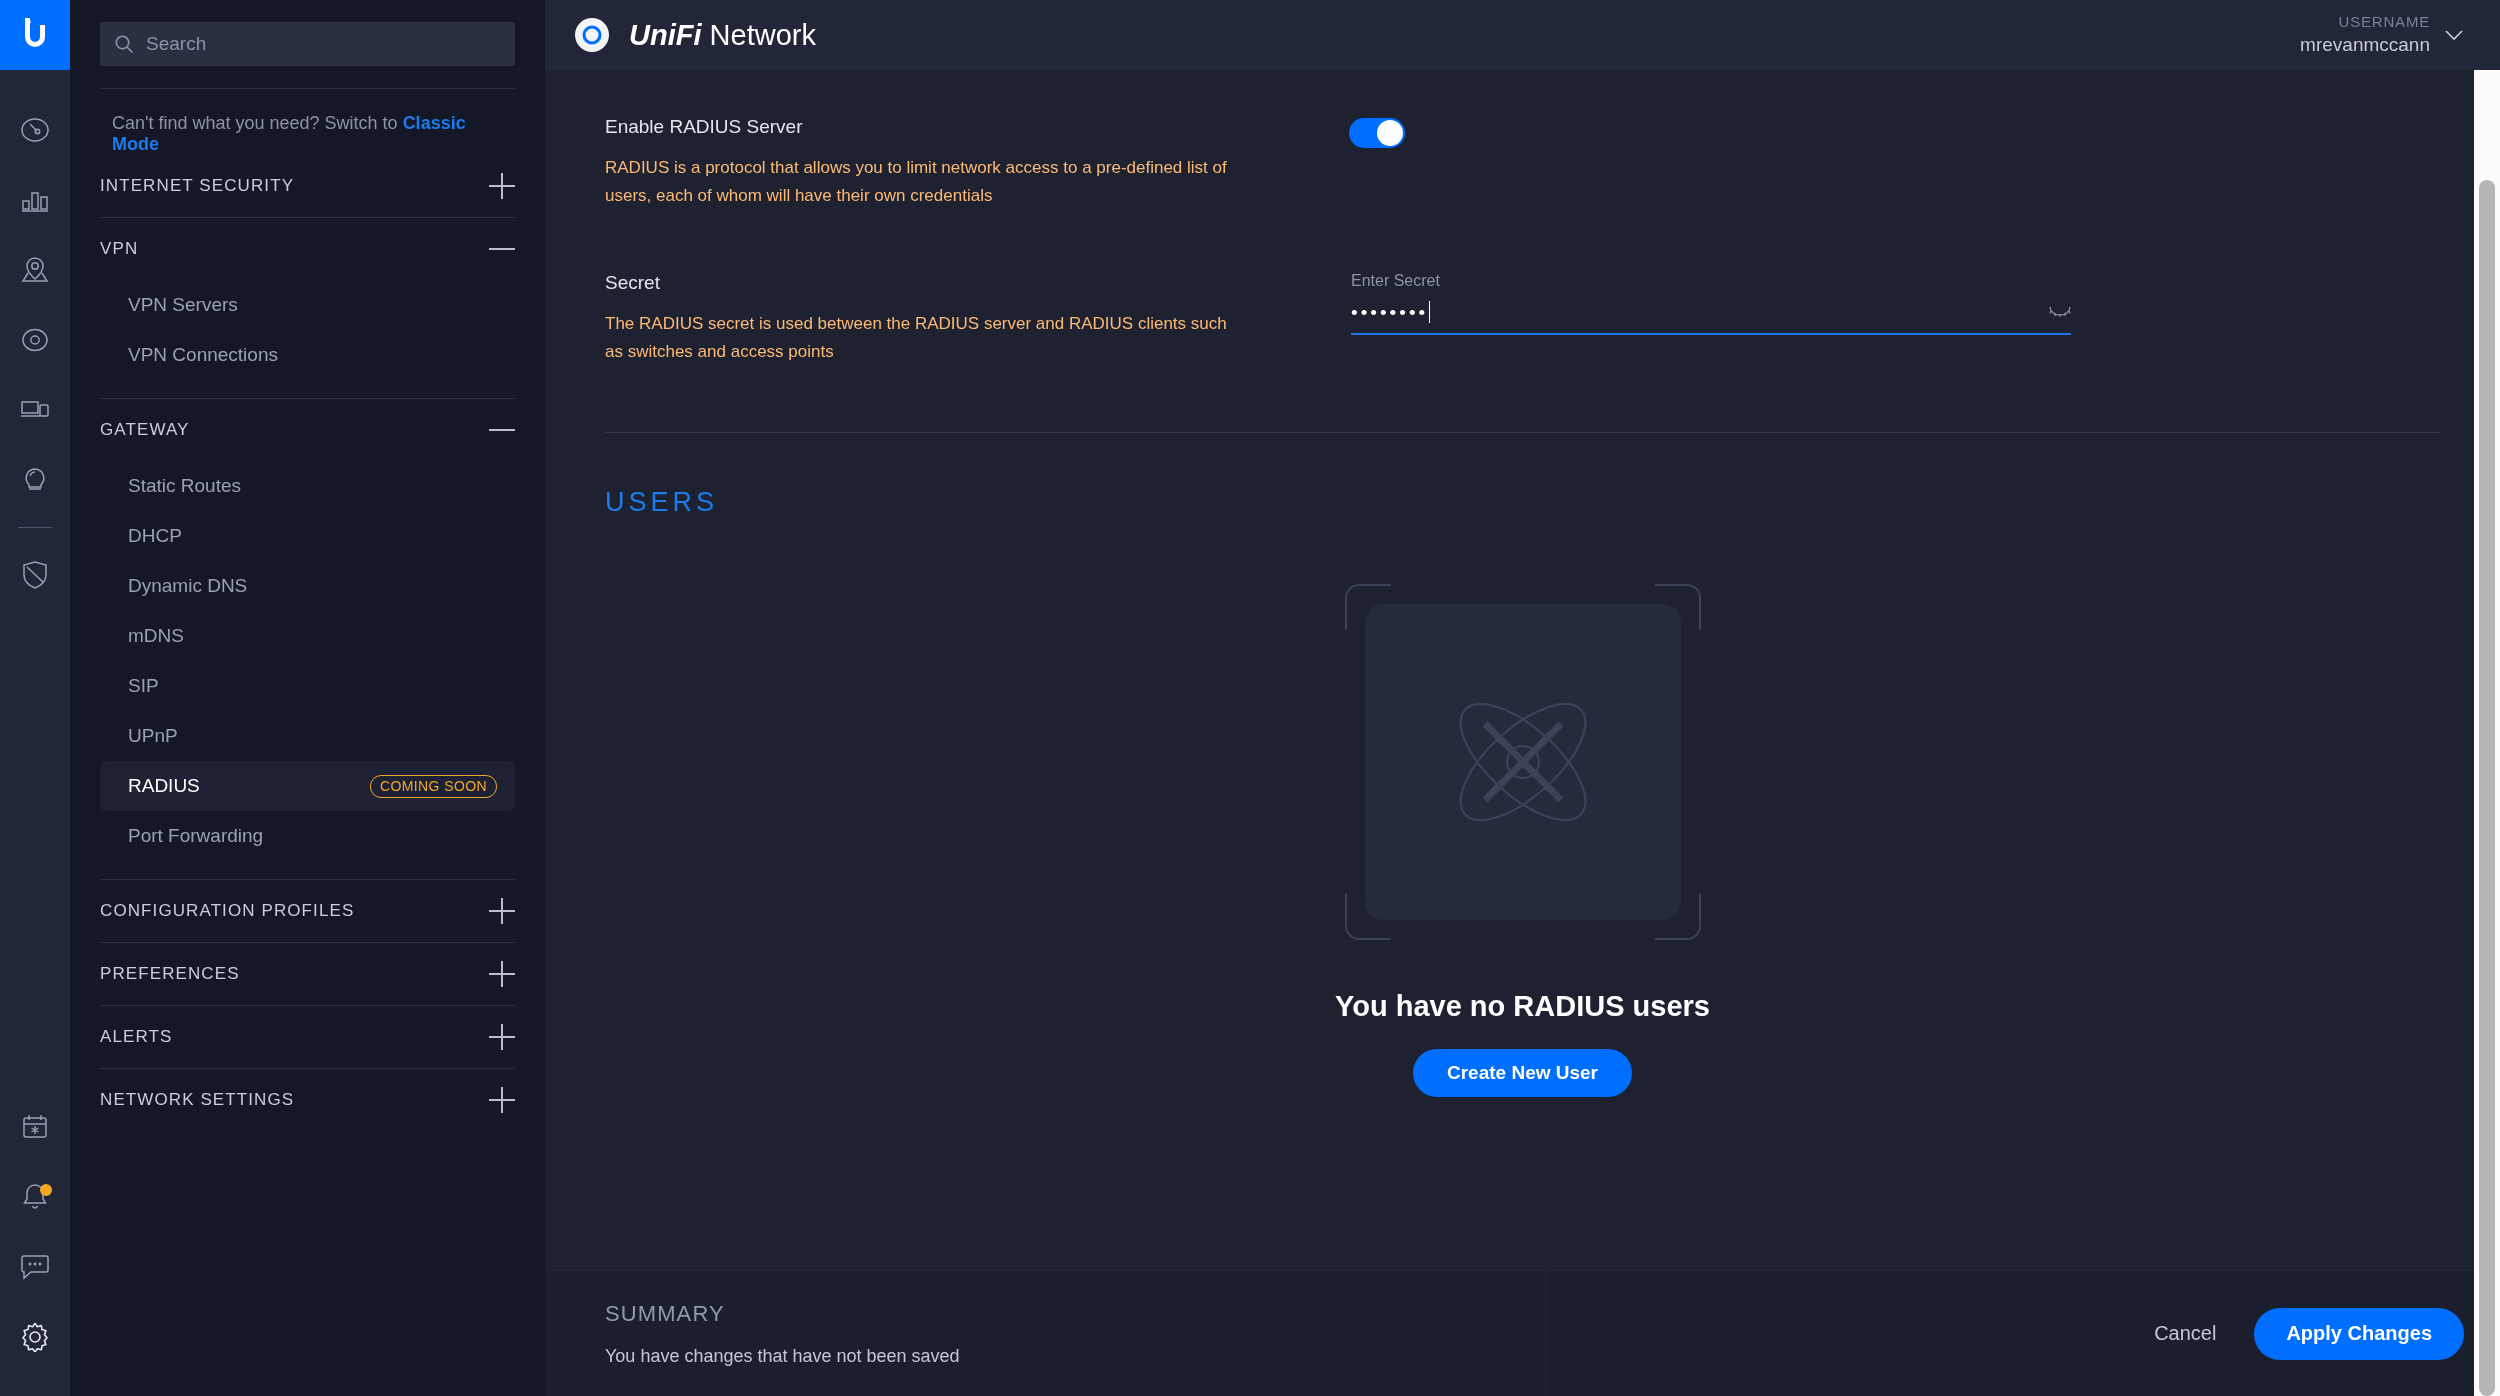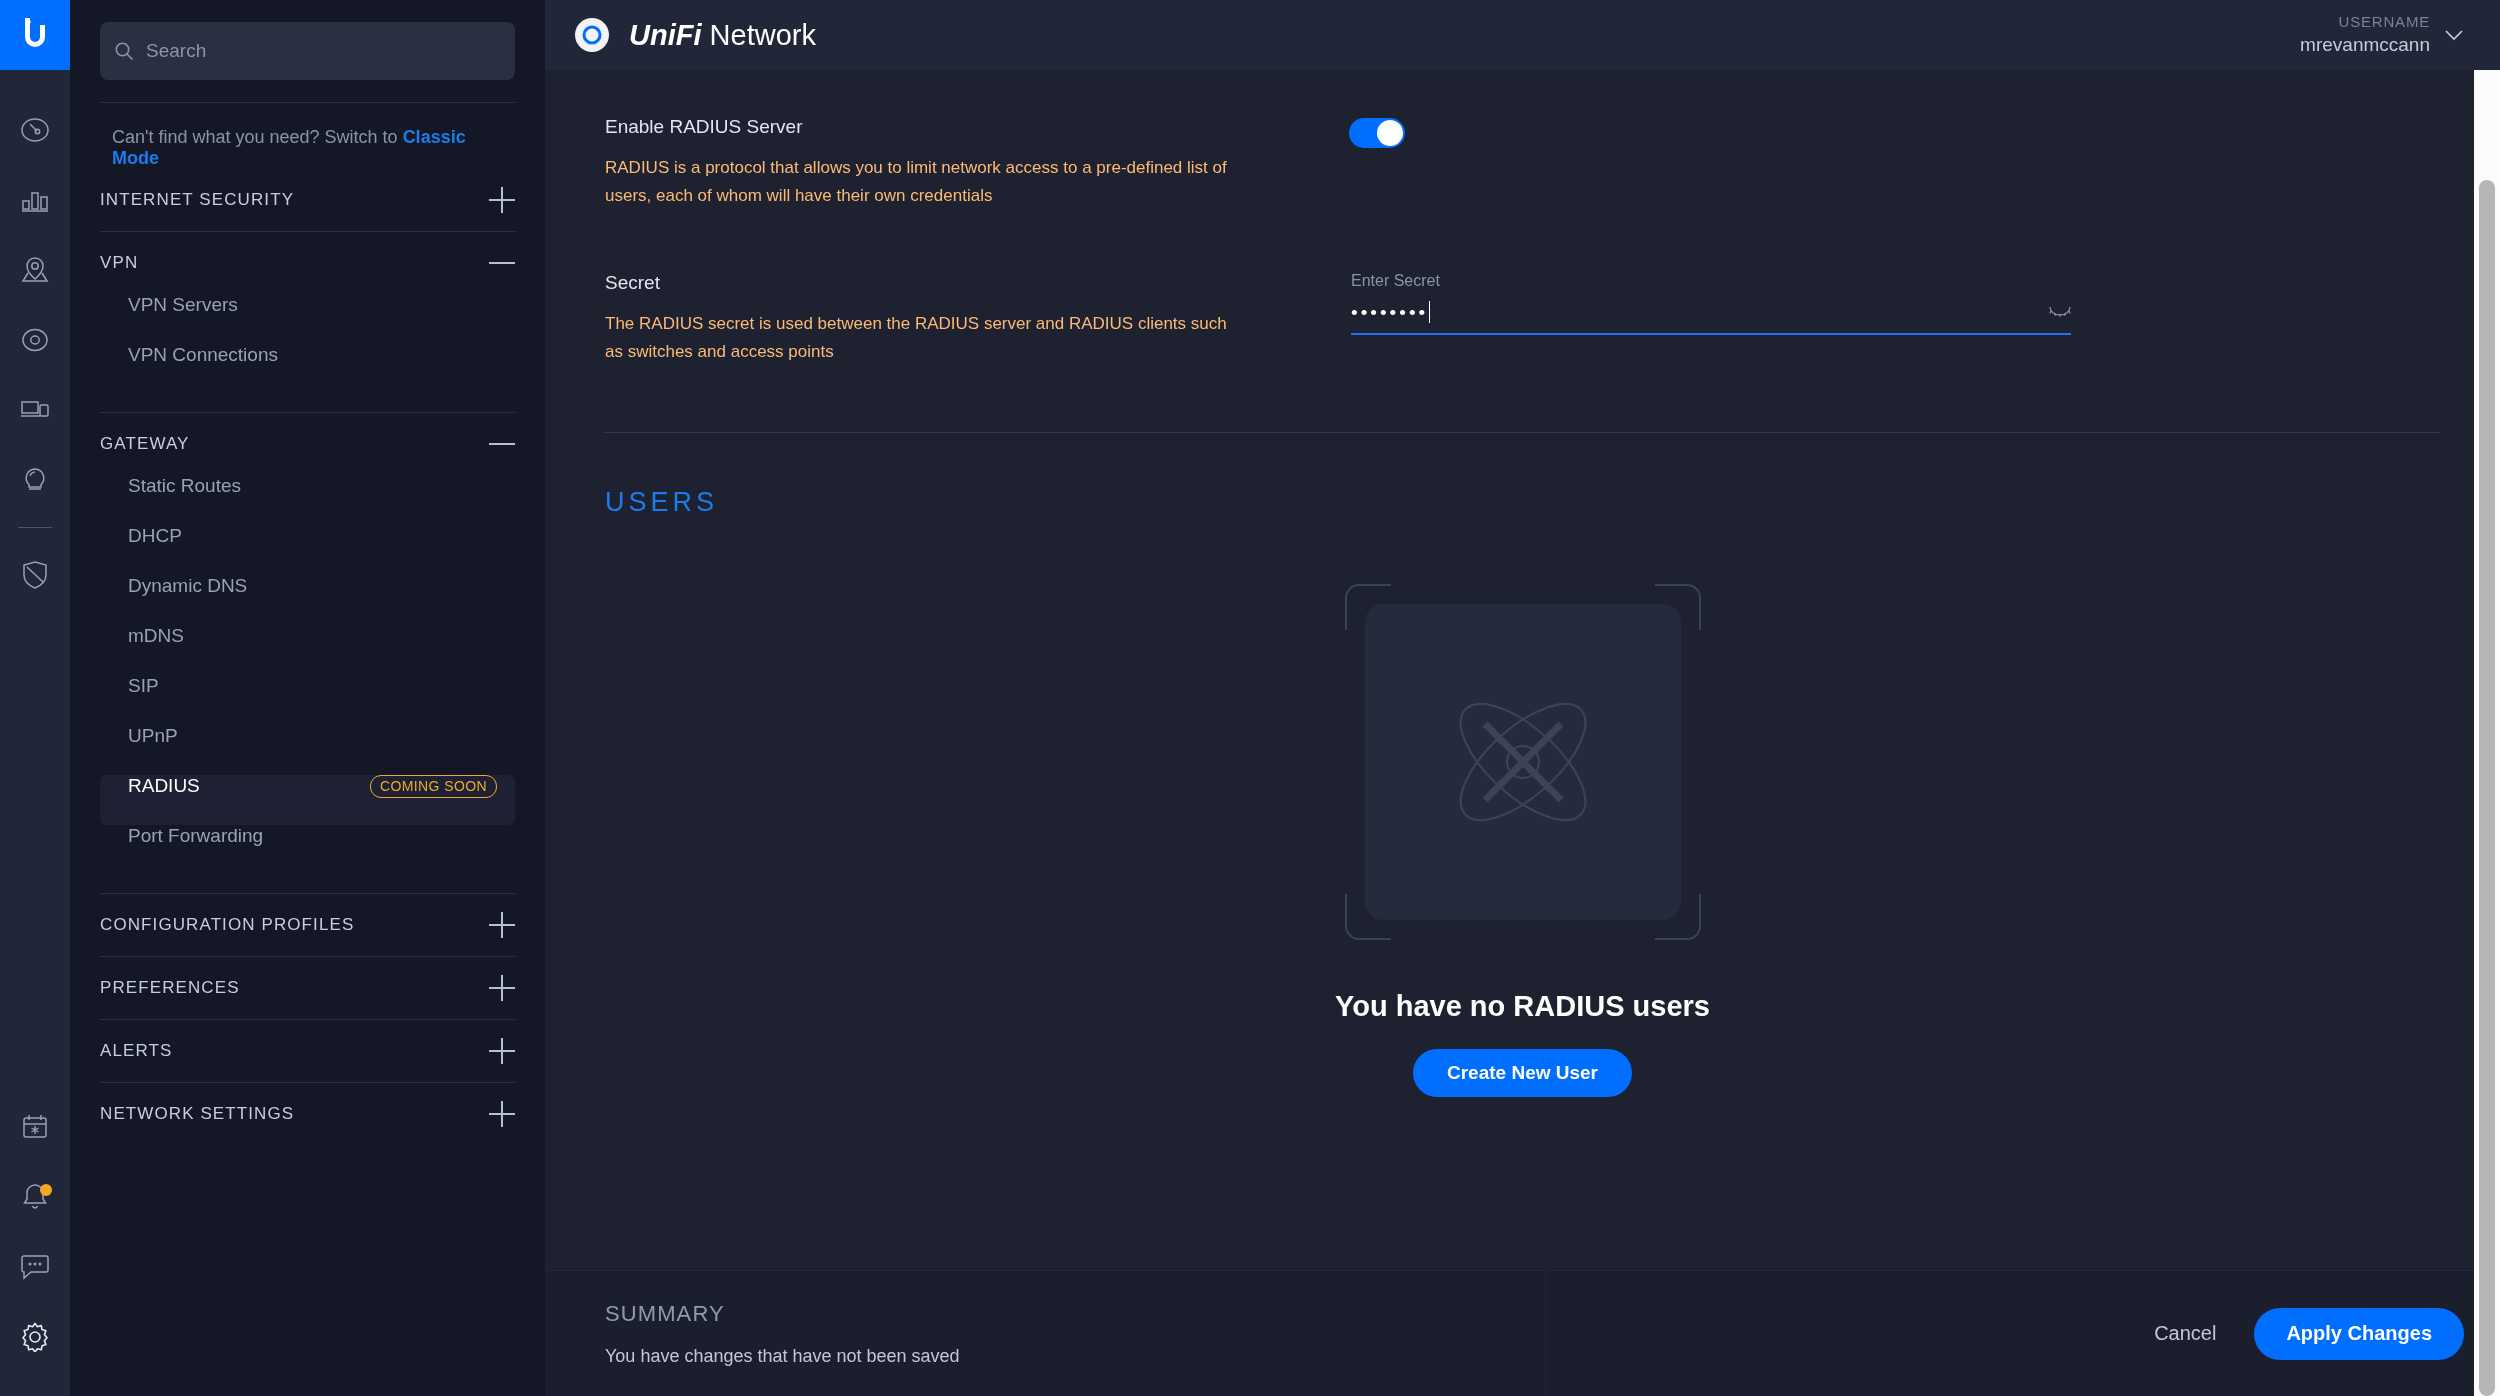--- a/index.html
+++ b/index.html
@@ -35,21 +35,21 @@
     background: #f5a623; top: 22px; right: 18px;
   }
 
   
   .navpanel {
     width: 475px; flex: 0 0 475px; height: 1396px; background: #141726;
     position: relative; display: flex; flex-direction: column;
   }
   .nav-top { padding: 22px 30px 0 30px; }
   .searchbox {
-    height: 58px; background: #2a2f42; border-radius: 8px;
+    height: 44px; background: #2a2f42; border-radius: 2px;
     display: flex; align-items: center; padding: 0 14px; gap: 12px; cursor: text;
   }
   .searchbox .ph { color: #8d93a6; font-size: 19px; }
   .nav-hairline { height: 1px; background: #2b3042; margin: 22px 0 0 0; }
   .classic {
     font-size: 18px; color: #8d93a6; padding: 24px 0 0 0; text-align: left;
     padding-left: 12px;
   }
   .classic a { color: #1b7ced; text-decoration: none; font-weight: bold; cursor: pointer; }
 
@@ -63,21 +63,21 @@
     font-size: 17px; letter-spacing: 1.1px; color: #c9cde0;
   }
   .plusminus { width: 26px; height: 26px; position: relative; }
   .plusminus::before {
     content: ""; position: absolute; left: 0; top: 12px; width: 26px; height: 2px; background: #b9bed2;
   }
   .plusminus.plus::after {
     content: ""; position: absolute; top: 0; left: 12px; width: 2px; height: 26px; background: #b9bed2;
   }
   .nav-item {
-    height: 50px; display: flex; align-items: flex-start; justify-content: space-between;
+    height: 50px; display: flex; align-items: center; justify-content: space-between;
     padding: 0 18px 0 28px; border-radius: 6px; cursor: pointer;
     font-size: 19px; color: #9ba1b4;
   }
   .nav-item.active { background: #1d2133; color: #ffffff; }
   .nav-sub { padding-bottom: 18px; }
   .coming {
     border: 1px solid #f0a92b; color: #f0a92b; font-size: 14px;
     letter-spacing: 0.4px; border-radius: 11px; padding: 2px 9px 3px 9px;
   }
 

